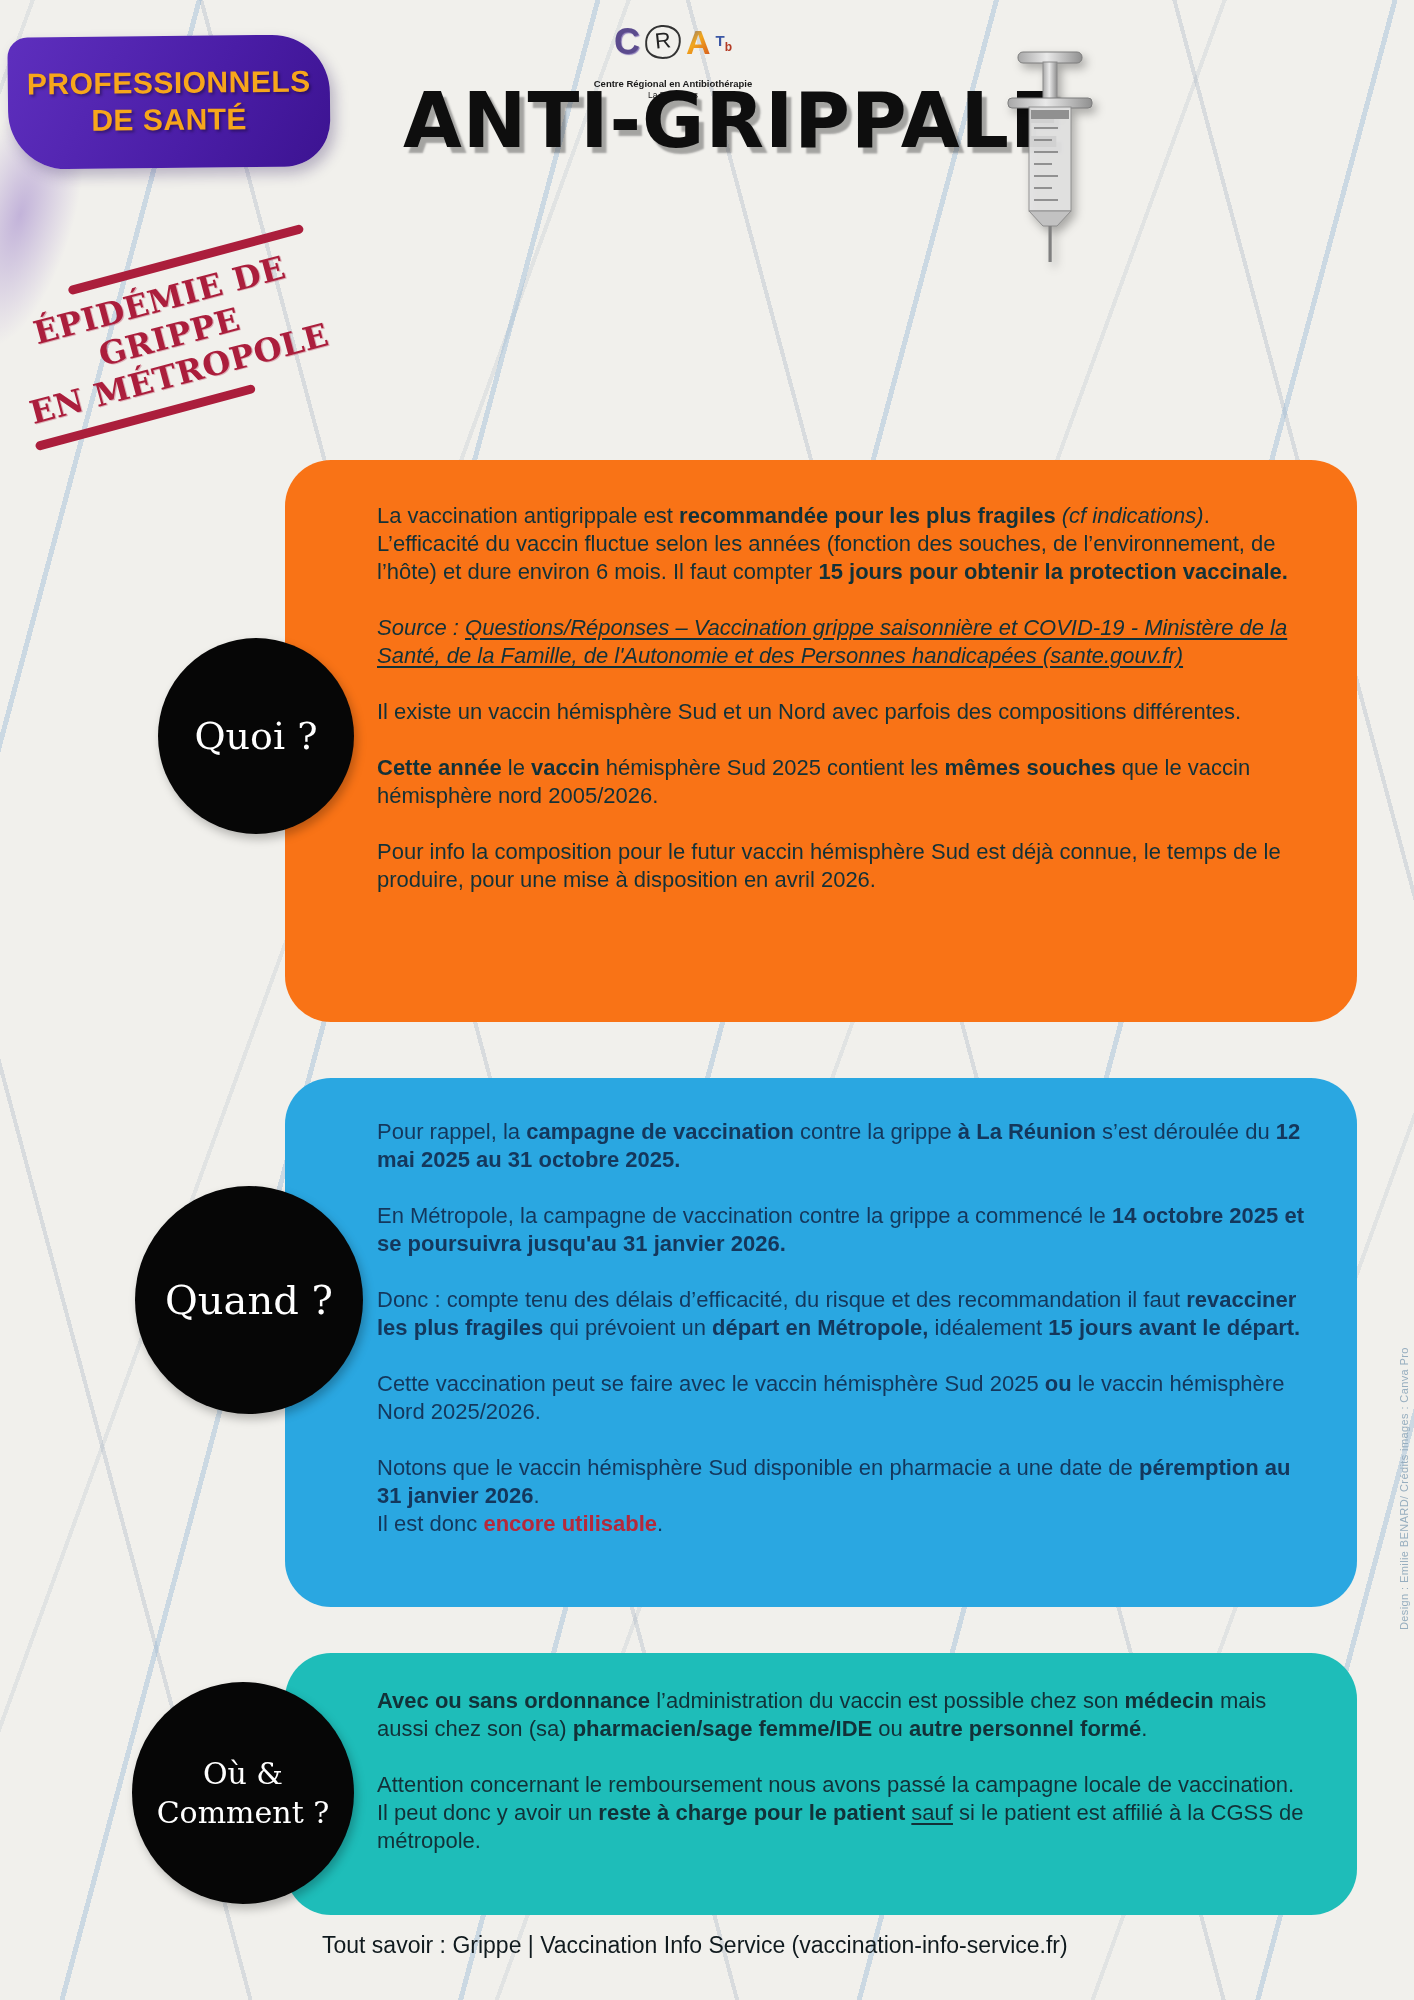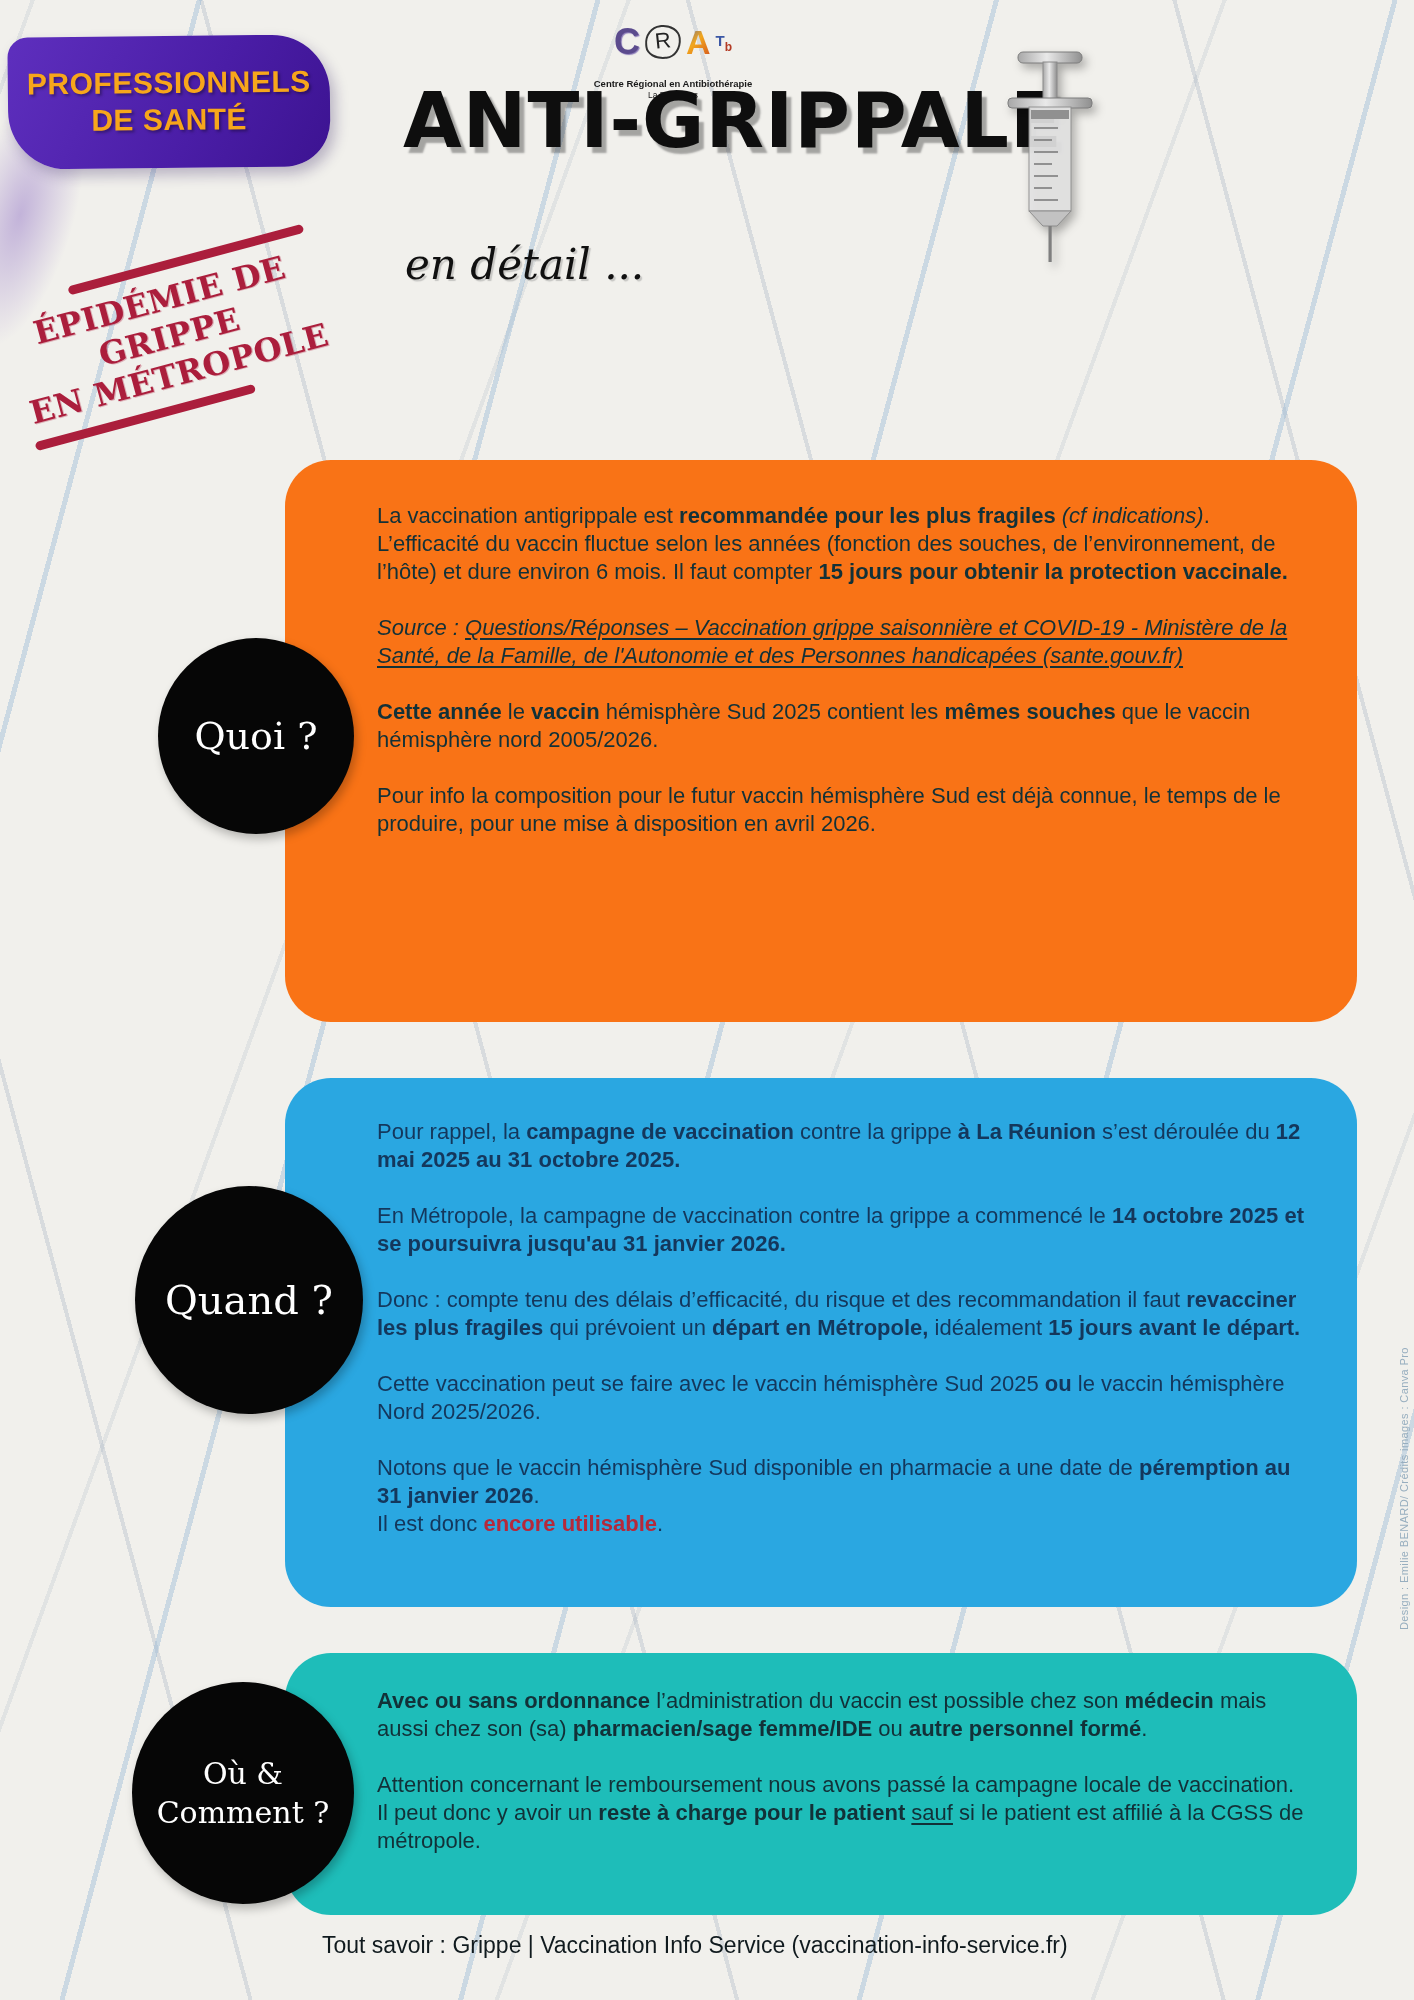--- a/index.html
+++ b/index.html
@@ -126,21 +126,20 @@
       <span class="logo-a">A</span>
       <span class="logo-tb"><span>T</span><i>b</i></span>
     </div>
     <div class="logo-org">Centre Régional en Antibiothérapie</div>
     <div class="logo-region">La Réponses</div>
   </div>
 
   <div class="title">
     <div class="tline">ANTI-GRIPPALE</div>
   </div>
-  <div class="subtitle">en détail ...</div>
 
   <svg class="syringe" width="108" height="218" viewBox="0 0 108 218">
     <defs>
       <linearGradient id="metal" x1="0" y1="0" x2="1" y2="0">
         <stop offset="0" stop-color="#a8a8a8"></stop>
           <stop offset=".45" stop-color="#e9e9e9"></stop>
           <stop offset="1" stop-color="#8f8f8f"></stop>
       </linearGradient>
     </defs>
     <rect x="20" y="4" width="64" height="11" rx="5" fill="url(#metal)" stroke="#7d7d7d"></rect>
@@ -163,20 +162,21 @@
 
   <div class="stamp">
     <div>ÉPIDÉMIE DE GRIPPE</div>
     <div>EN MÉTROPOLE</div>
   </div>
 
   <div id="sec0">
     <div class="box" style="background: #f97316; color: rgb(18, 49, 56);">
         <p class="para"><span>La vaccination antigrippale est </span><span class="b">recommandée pour les plus fragiles</span><span> </span><span class="i">(cf indications)</span><span>. L’efficacité du vaccin fluctue selon les années (fonction des souches, de l’environnement, de l’hôte) et dure environ 6 mois. Il faut compter </span><span class="b">15 jours pour obtenir la protection vaccinale.</span></p>
         <p class="para"><span class="i">Source : </span><a class="i u inline-link">Questions/Réponses – Vaccination grippe saisonnière et COVID-19 - Ministère de la Santé, de la Famille, de l'Autonomie et des Personnes handicapées (sante.gouv.fr)</a></p>
+        <p class="para"><span>Il existe un vaccin hémisphère Sud et un Nord avec parfois des compositions différentes.</span></p>
         <p class="para"><span class="b">Cette année</span><span> le </span><span class="b">vaccin</span><span> hémisphère Sud 2025 contient les </span><span class="b">mêmes souches</span><span> que le vaccin hémisphère nord 2005/2026.</span></p>
         <p class="para"><span>Pour info la composition pour le futur vaccin hémisphère Sud est déjà connue, le temps de le produire, pour une mise à disposition en avril 2026.</span></p>
       </div>
     <div class="circle">
       <div class="circle-label">
           <div>Quoi ?</div>
         </div>
     </div>
   </div>
 

